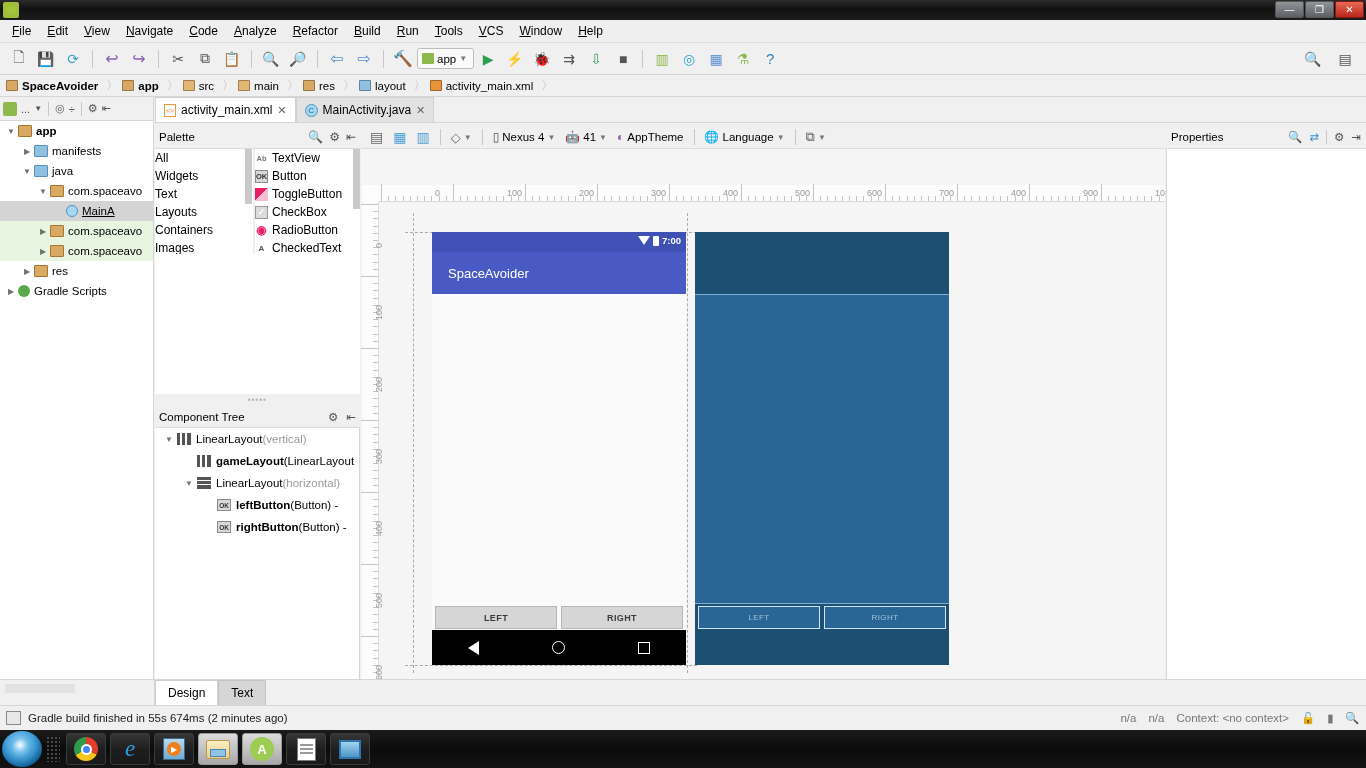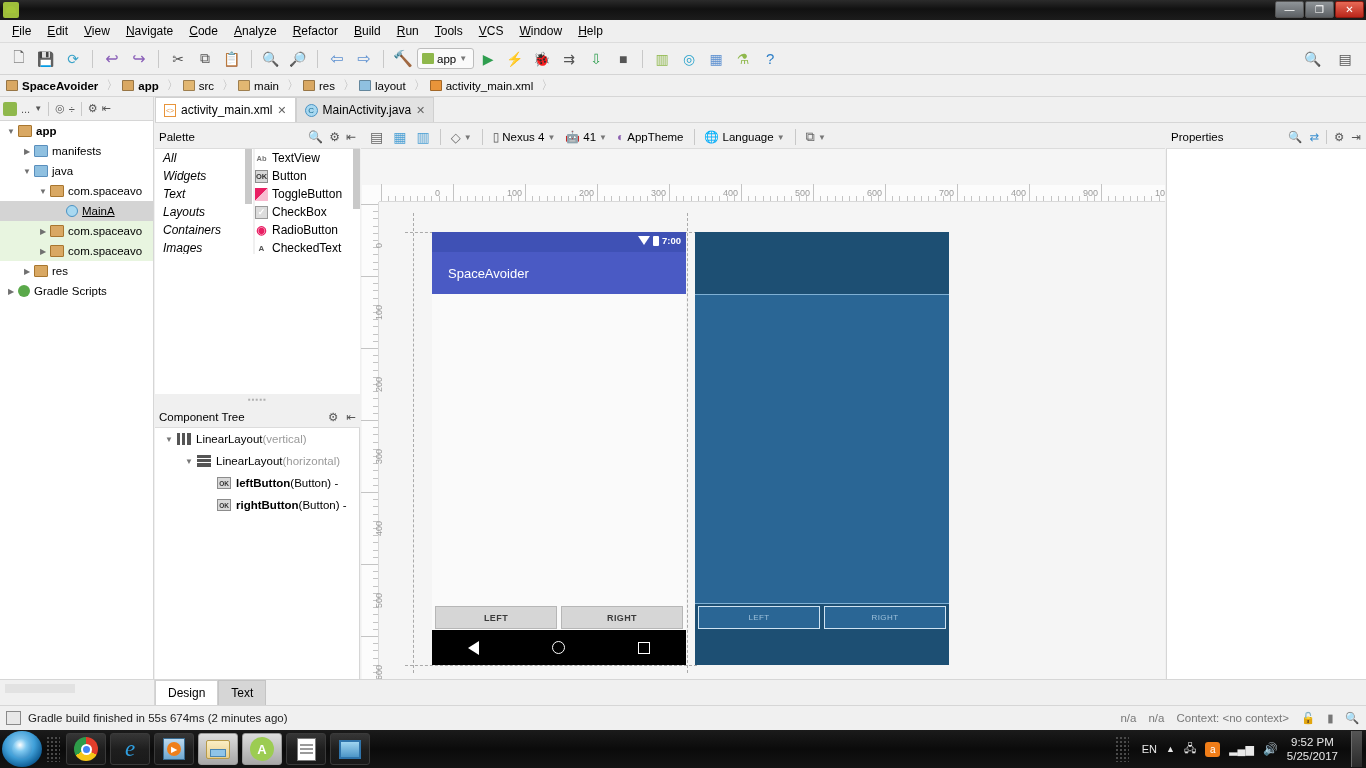--- a/index.html
+++ b/index.html
@@ -91,21 +91,21 @@
   .palette-head {
     position: absolute; left: 155px; top: 126px; width: 205px; height: 23px;
     background: #f0f0f0; display: flex; align-items: center; padding: 0 4px;
     border-bottom: 1px solid #dcdcdc;
   }
   .palette-head .ttl { font-size: 11.5px; flex: 1; }
   .pal-left {
     position: absolute; left: 155px; top: 149px; width: 98px; height: 105px;
     background: #fff; overflow: hidden; font-size: 12px;
   }
-  .pal-left .row { height: 18px; padding-left: 8px; line-height: 18px; font-style: italic; }
+  .pal-left .row { height: 18px; line-height: 18px; }
   .pal-scroll { position: absolute; left: 245px; top: 149px; width: 7px; height: 105px; background: #fff; }
   .pal-scroll i { display: block; width: 7px; height: 55px; background: #c9c9c9; }
   .pal-right {
     position: absolute; left: 255px; top: 149px; width: 105px; height: 105px;
     background: #fff; overflow: hidden; font-size: 12px;
   }
   .pal-right .row { height: 18px; display: flex; align-items: center; gap: 4px; white-space: nowrap; }
   .pal-right .pi { width: 13px; height: 13px; flex: none; display: flex; align-items: center;
                    justify-content: center; font-size: 7.5px; font-weight: bold; }
   .pal-scroll2 { position: absolute; left: 353px; top: 149px; width: 7px; height: 105px; background: #fff; }
@@ -483,20 +483,26 @@
     <span style="flex:1;">Component Tree</span>
     <span style="color:#555;margin-right:8px;">⚙</span>
     <span style="color:#555;">⇤</span>
   </div>
   <div class="ct-body" id="cttree">
       <div class="ctrow" style="padding-left: 6px;">
         <span class="arrow">▼</span>
         <span class="ico ic-vert"></span>
         <span>LinearLayout</span>
         <span class="dim"> (vertical)</span>
+      </div>
+      <div class="ctrow" style="padding-left: 26px;">
+        <span class="arrow"></span>
+        <span class="ico ic-vert"></span>
+        <span style="font-weight: bold;">gameLayout</span>
+        <span class=""> (LinearLayout</span>
       </div>
       <div class="ctrow" style="padding-left: 26px;">
         <span class="arrow">▼</span>
         <span class="ico ic-horz"></span>
         <span>LinearLayout</span>
         <span class="dim"> (horizontal)</span>
       </div>
       <div class="ctrow" style="padding-left: 46px;">
         <span class="arrow"></span>
         <span class="ico ic-btn">OK</span>
@@ -870,29 +876,15 @@
     <div class="tbtn pinned">
       <span style="width:19px;height:23px;background:#fff;border:1px solid #7a7a7a;display:flex;flex-direction:column;justify-content:center;gap:2px;padding:2px;">
         <span style="height:2px;background:#9a9a9a;"></span>
           <span style="height:2px;background:#9a9a9a;"></span>
           <span style="height:2px;background:#9a9a9a;"></span>
       </span>
     </div>
     <div class="tbtn pinned">
       <span style="width:22px;height:19px;background:linear-gradient(#9ed4f0,#4d96c7);border:2px solid #2f74ab;"></span>
     </div>
-    <div class="tray">
-      <span class="tb-grip"></span>
-      <span>EN</span>
-      <span style="font-size:9px;">▲</span>
-      <span style="font-size:11px;">🖧</span>
-      <span style="width:15px;height:15px;background:#f07d18;border-radius:3px;display:inline-block;color:#fff;font-size:10px;text-align:center;line-height:15px;">a</span>
-      <span style="font-size:11px;">▂▄▆</span>
-      <span style="font-size:12px;">🔊</span>
-      <span class="tray-clock">
-        <div>9:52 PM</div>
-        <div>5/25/2017</div>
-      </span>
-      <span class="showdesk"></span>
-    </div>
   </div>
 
 </div>
 
 </body></html>

